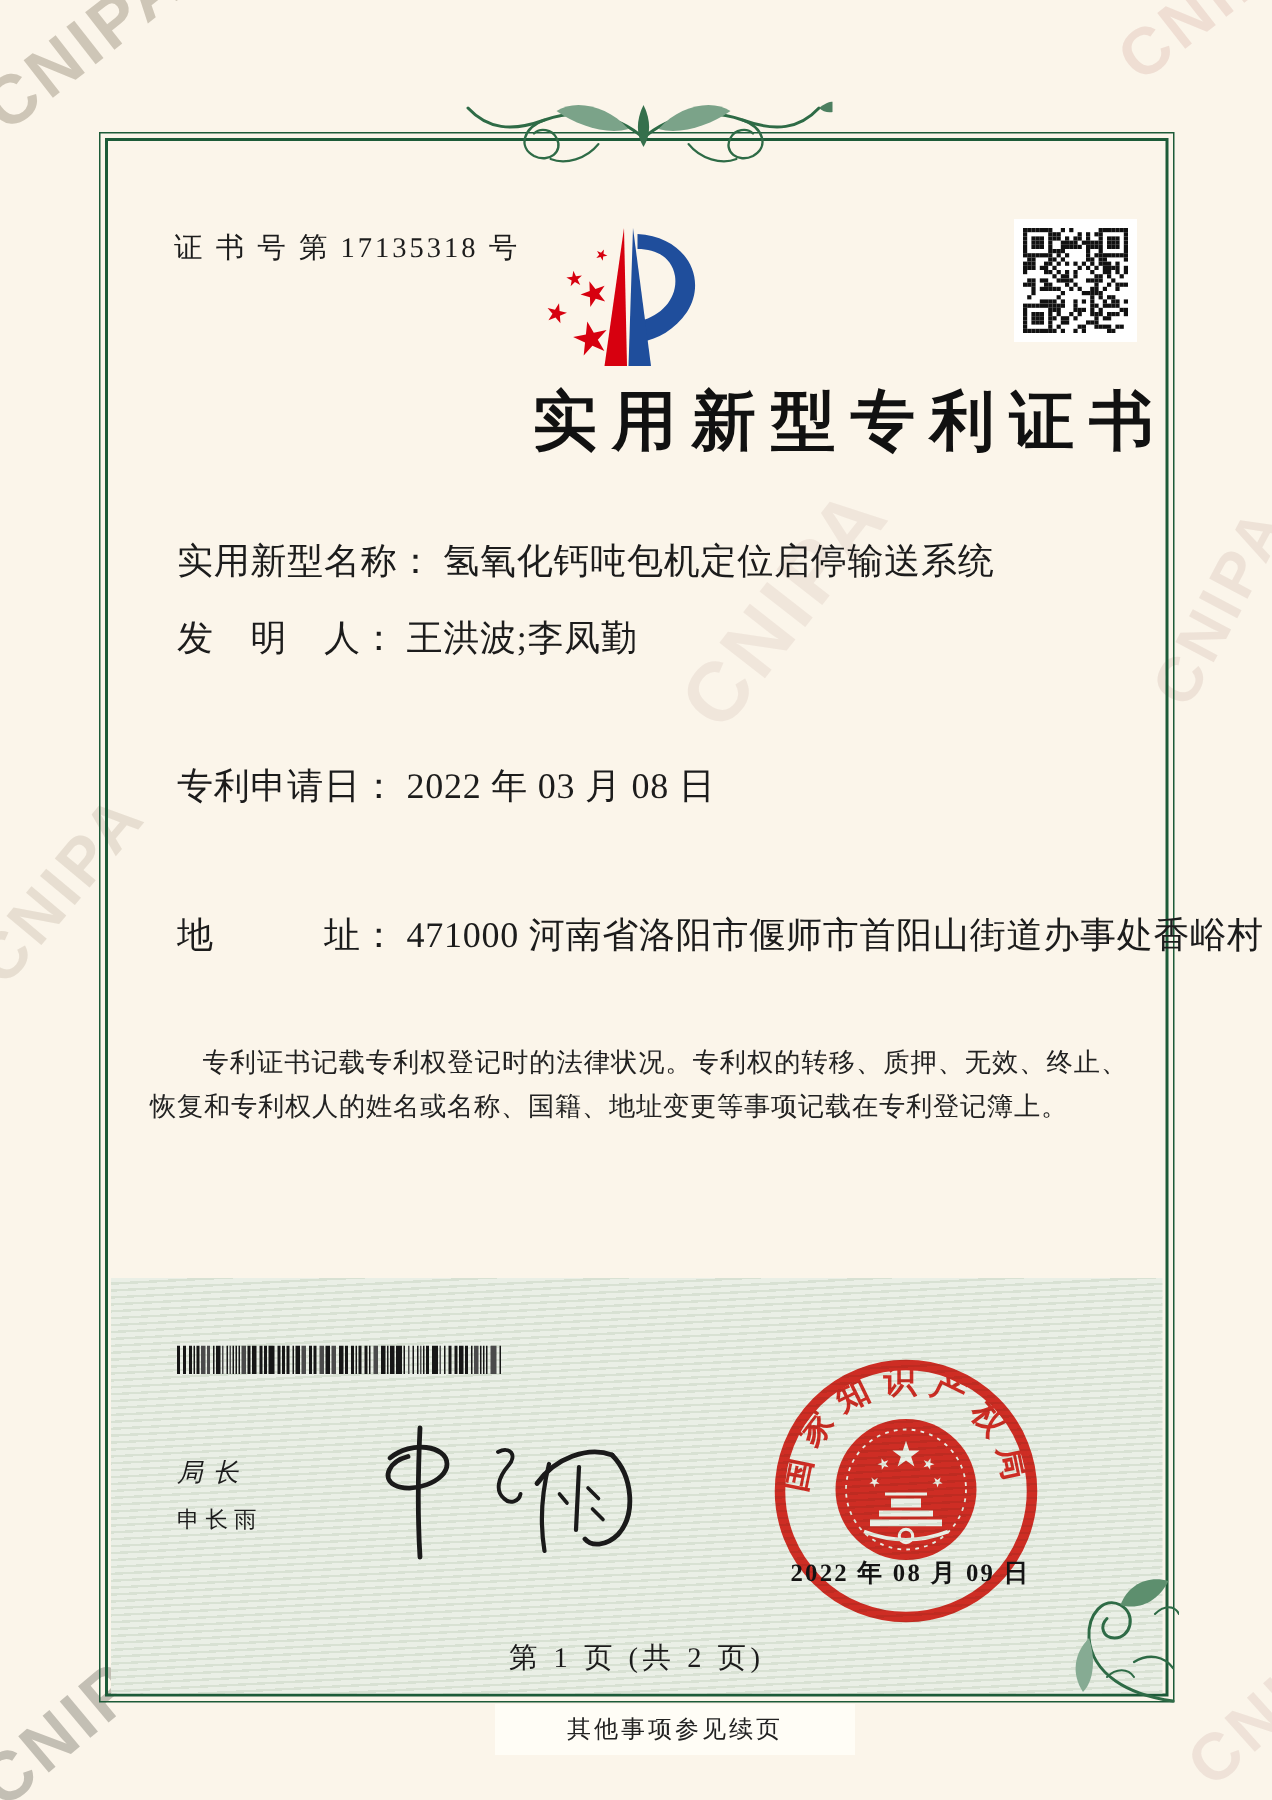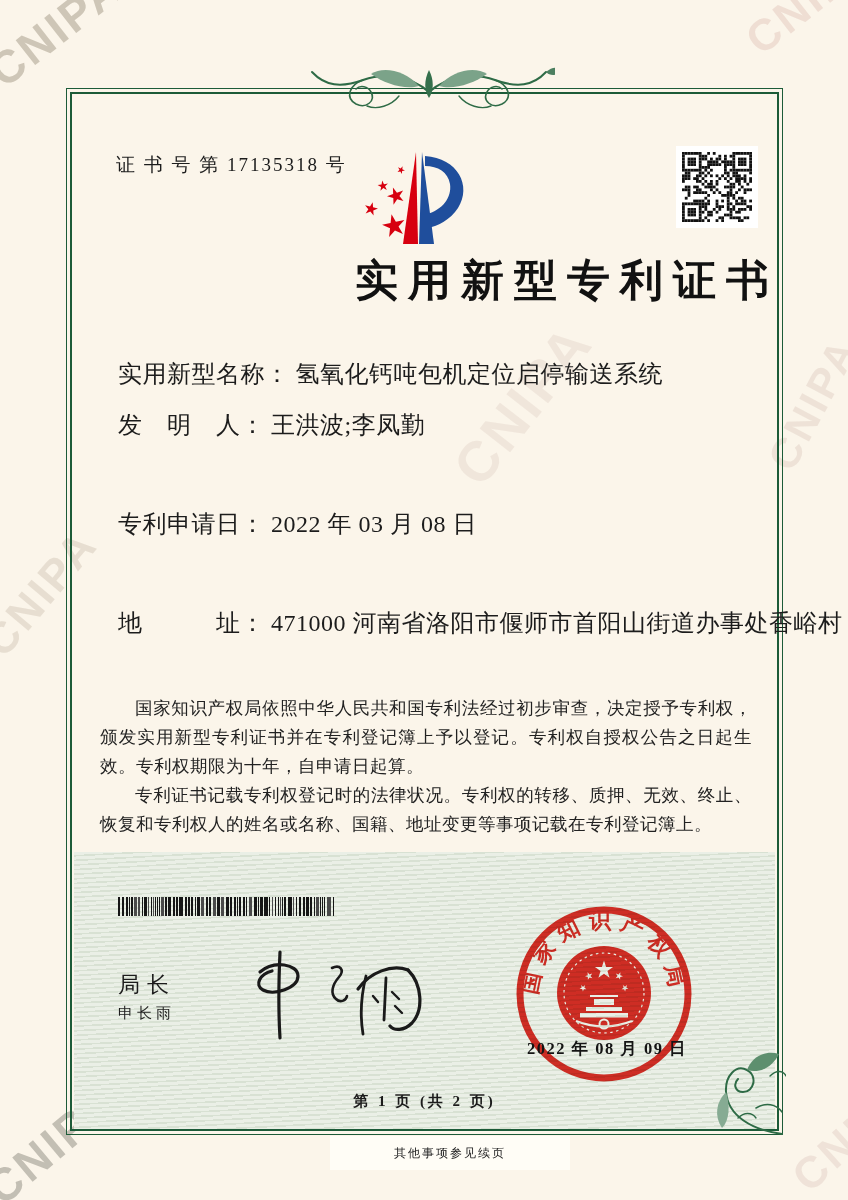--- a/index.html
+++ b/index.html
@@ -54,36 +54,36 @@
   .grant-no-group { position:absolute; left:455px; top:0; }
 
   .paras {
     position:absolute; left:100px; top:694px; width:652px; z-index:3;
     font-size:17.5px; line-height:29px; text-align:justify; letter-spacing:.5px; color:#222;
   }
   .paras p { text-indent:2em; }
 
   .barcode { position:absolute; left:118px; top:897px; z-index:3; }
 
-  .signer-role { position:absolute; left:118px; top:970px;  font-size:22px; letter-spacing:7px; z-index:3; }
+  .signer-role { position:absolute; left:118px; top:970px;  font-size:17px; letter-spacing:7px; z-index:3;font-style:italic; }
   .signer-name { position:absolute; left:118px; top:1004px; font-size:15px; letter-spacing:4px; z-index:3; }
   .signature { position:absolute; left:246px; top:944px; z-index:3; }
 
   .seal { position:absolute; left:514px; top:904px; z-index:5; mix-blend-mode:multiply; opacity:.95; }
   .seal-date {
     position:absolute; left:518px; top:1038px; width:178px; text-align:center; z-index:6;
     font-size:16.5px; font-weight:bold; letter-spacing:1.5px; color:#141414;
   }
 
-  .page-note { position:absolute; left:70px; top:1092px; width:709px; text-align:center; font-size:15px; letter-spacing:3px; z-index:3;font-weight:bold; }
+  .page-note { position:absolute; left:70px; top:1092px; width:709px; text-align:center; font-size:19px; letter-spacing:3px; z-index:3; }
 
   .cont-note {
     position:absolute; left:330px; top:1136px; width:240px; height:34px; z-index:3;
     background:#fffdf6; display:flex; align-items:center; justify-content:center;
-    font-size:12px; letter-spacing:2px; color:#222;
+    font-size:16px; letter-spacing:2px; color:#222;
   }
 </style>
 </head>
 <body>
 
 <div id="page">
 
   <svg width="0" height="0" style="position:absolute">
     <defs>
       <polygon id="star5" points="0,-1 0.2245,-0.309 0.9511,-0.309 0.3633,0.118 0.5878,0.809 0,0.382 -0.5878,0.809 -0.3633,0.118 -0.9511,-0.309 -0.2245,-0.309"></polygon>
@@ -470,21 +470,20 @@
     <span class="flabel">发　明　人：</span><span class="fval">王洪波;李凤勤</span>
   </div>
   <div class="frow" style="top:508px">
     <span class="flabel">专利申请日：</span><span class="fval">2022 年 03 月 08 日</span>
   </div>
   <div class="frow" style="top:607px">
     <span class="flabel">地　　　址：</span><span class="fval">471000  河南省洛阳市偃师市首阳山街道办事处香峪村</span>
   </div>
 
   <div class="paras">
-    <p>国家知识产权局依照中华人民共和国专利法经过初步审查，决定授予专利权，颁发实用新型专利证书并在专利登记簿上予以登记。专利权自授权公告之日起生效。专利权期限为十年，自申请日起算。</p>
     <p>专利证书记载专利权登记时的法律状况。专利权的转移、质押、无效、终止、恢复和专利权人的姓名或名称、国籍、地址变更等事项记载在专利登记簿上。</p>
   </div>
 
   <svg class="barcode" id="barcode-svg" width="220" height="19" viewBox="0 0 220 19">
       <rect x="0" y="0" width="2" height="19" fill="#161616"></rect>
       <rect x="4" y="0" width="2" height="19" fill="#161616"></rect>
       <rect x="8" y="0" width="2" height="19" fill="#161616"></rect>
       <rect x="11" y="0" width="1" height="19" fill="#161616"></rect>
       <rect x="13" y="0" width="2" height="19" fill="#161616"></rect>
       <rect x="16" y="0" width="3" height="19" fill="#4a4a4a"></rect>

